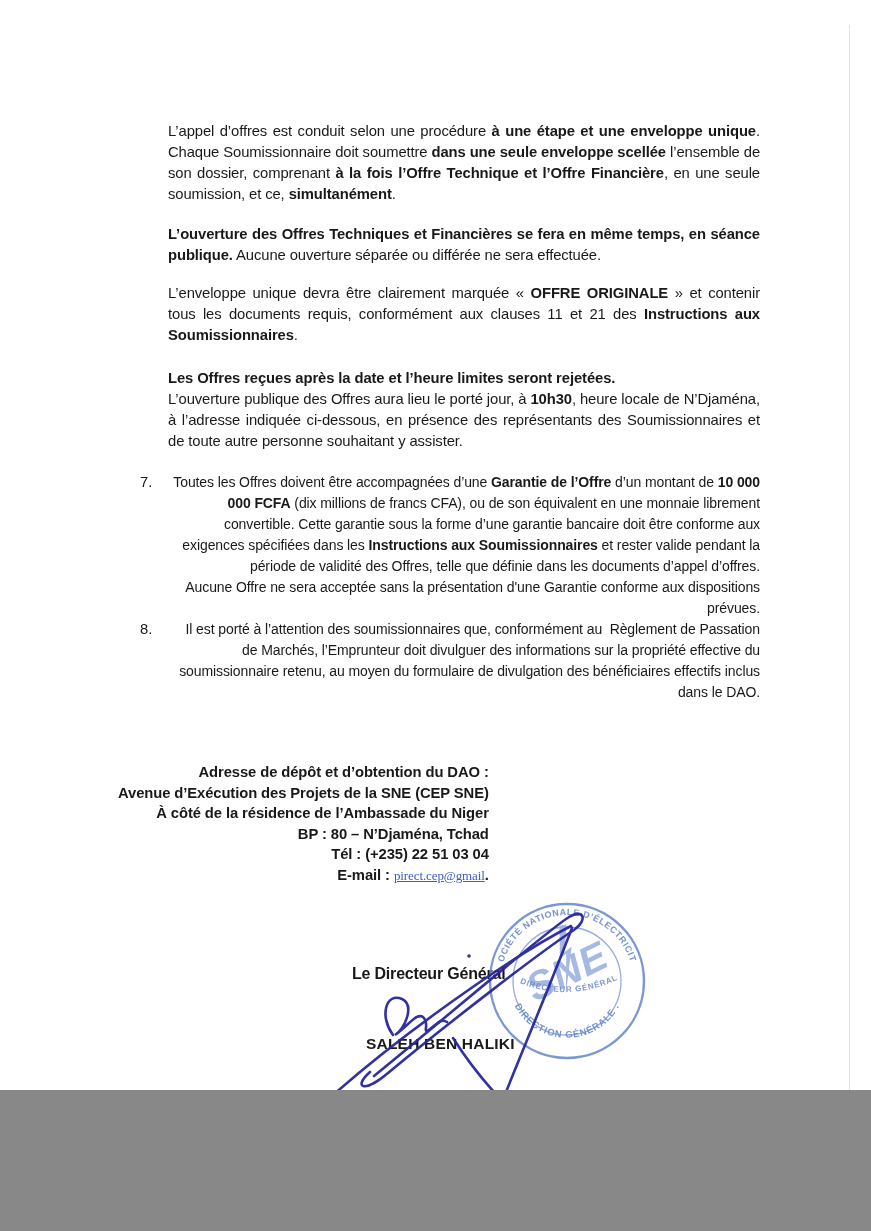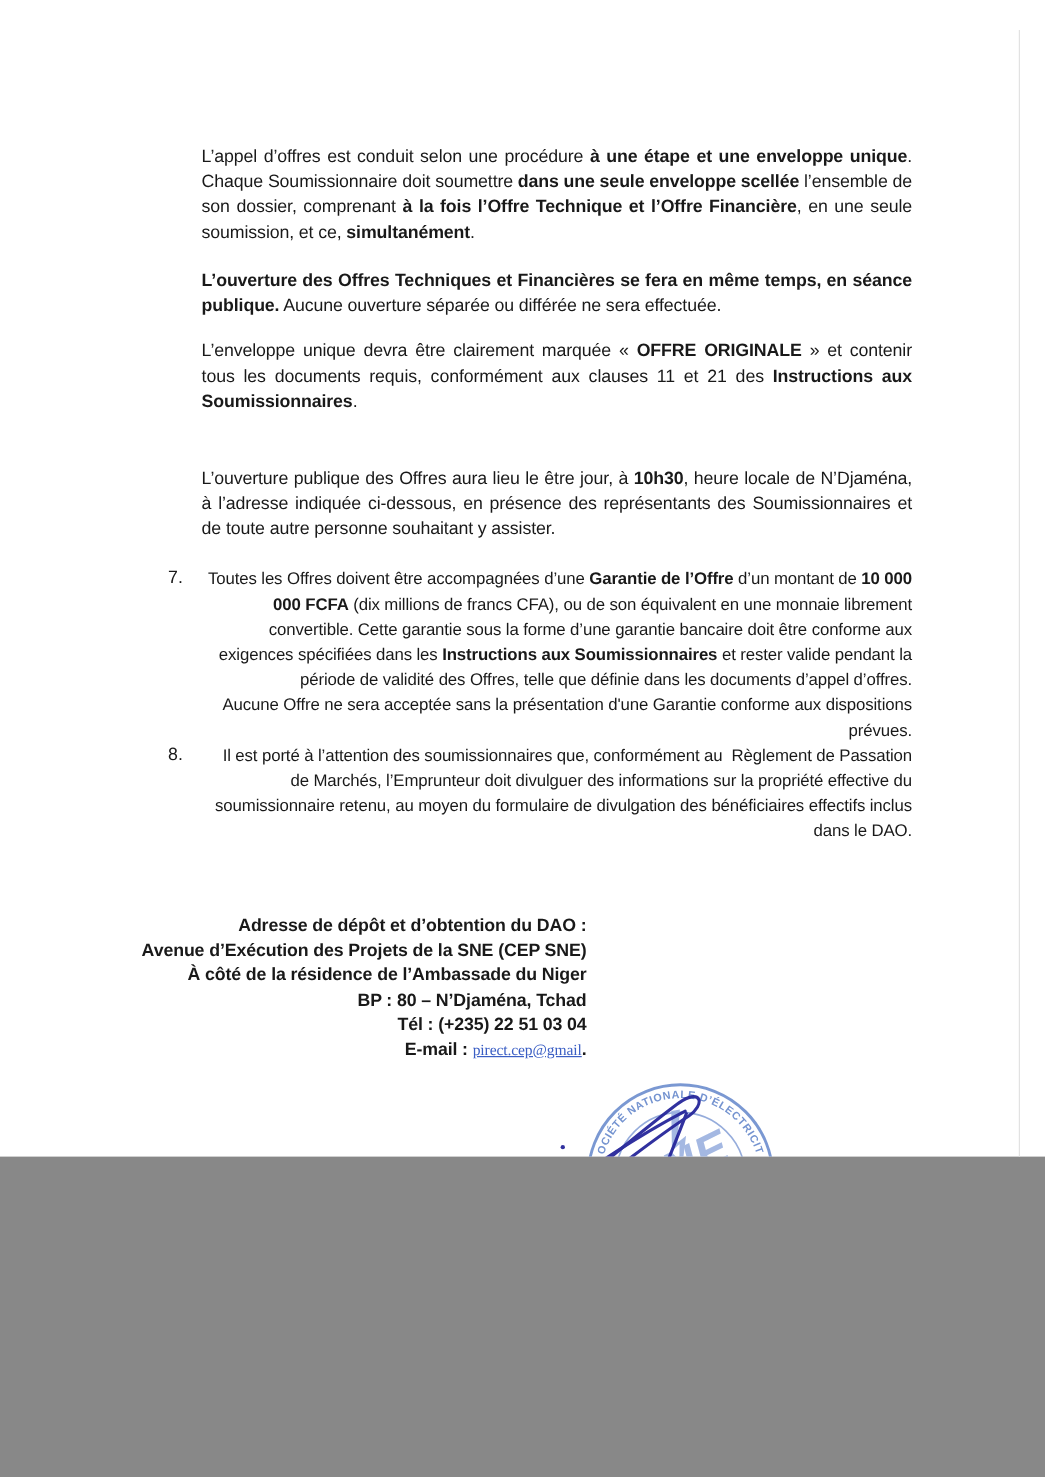--- a/index.html
+++ b/index.html
@@ -1,17 +1,17 @@
 <!DOCTYPE html>
 <html><head>
 <meta charset="utf-8">
 <style>
   html,body { margin:0; padding:0; background:#888; }
   .page {
-    position:relative; width:871px; height:964px; margin:0 auto;
+    position:relative; width:871px; height:1090px; margin:0 auto;
     background:#ffffff; overflow:hidden;
     font-family:"Liberation Sans", sans-serif; color:#191919;
   }
   .para {
     position:absolute; left:168px; width:592px;
     font-size:14.8px; line-height:21px; letter-spacing:-0.1px;
     text-align:justify;
   }
   .b { font-weight:bold; }
   .link {
@@ -46,21 +46,22 @@
   }
 </style>
 </head>
 <body>
 
 <div class="page">
 
   <div class="para" style="top:121px;"><span>L’appel d’offres est conduit selon une procédure </span><span class="b">à une étape et une enveloppe unique</span><span>. Chaque Soumissionnaire doit soumettre </span><span class="b">dans une seule enveloppe scellée</span><span> l’ensemble de son dossier, comprenant </span><span class="b">à la fois l’Offre Technique et l’Offre Financière</span><span>, en une seule soumission, et ce, </span><span class="b">simultanément</span><span>.</span></div>
   <div class="para" style="top:224px;"><span class="b">L’ouverture des Offres Techniques et Financières se fera en même temps, en séance publique.</span><span> Aucune ouverture séparée ou différée ne sera effectuée.</span></div>
   <div class="para" style="top:283px;"><span>L’enveloppe unique devra être clairement marquée « </span><span class="b">OFFRE ORIGINALE</span><span> » et contenir tous les documents requis, conformément aux clauses 11 et 21 des </span><span class="b">Instructions aux Soumissionnaires</span><span>.</span></div>
-  <div class="para" style="top:389px;"><span>L’ouverture publique des Offres aura lieu le être jour, à </span><span class="b">10h30</span><span>, heure locale de N’Djaména, à l’adresse indiquée ci-dessous, en présence des représentants des Soumissionnaires et de toute autre personne souhaitant y assister.</span></div>
+  <div class="para" style="top:368px;"><span class="b">Les Offres reçues après la date et l’heure limites seront rejetées.</span></div>
+  <div class="para" style="top:389px;"><span>L’ouverture publique des Offres aura lieu le porté jour, à </span><span class="b">10h30</span><span>, heure locale de N’Djaména, à l’adresse indiquée ci-dessous, en présence des représentants des Soumissionnaires et de toute autre personne souhaitant y assister.</span></div>
 
   <div class="list">
     <div class="li">
       <span class="num">7.</span>
       <div class="li-body">
         <p><span>Toutes les Offres doivent être accompagnées d’une </span><span class="b">Garantie de l’Offre</span><span> d’un montant de </span><span class="b">10 000 000 FCFA</span><span> (dix millions de francs CFA), ou de son équivalent en une monnaie librement convertible. Cette garantie sous la forme d’une garantie bancaire doit être conforme aux exigences spécifiées dans les </span><span class="b">Instructions aux Soumissionnaires</span><span> et rester valide pendant la période de validité des Offres, telle que définie dans les documents d’appel d’offres.</span></p>
         <p><span>Aucune Offre ne sera acceptée sans la présentation d'une Garantie conforme aux dispositions prévues.</span></p>
       </div>
     </div>
     <div class="li">

